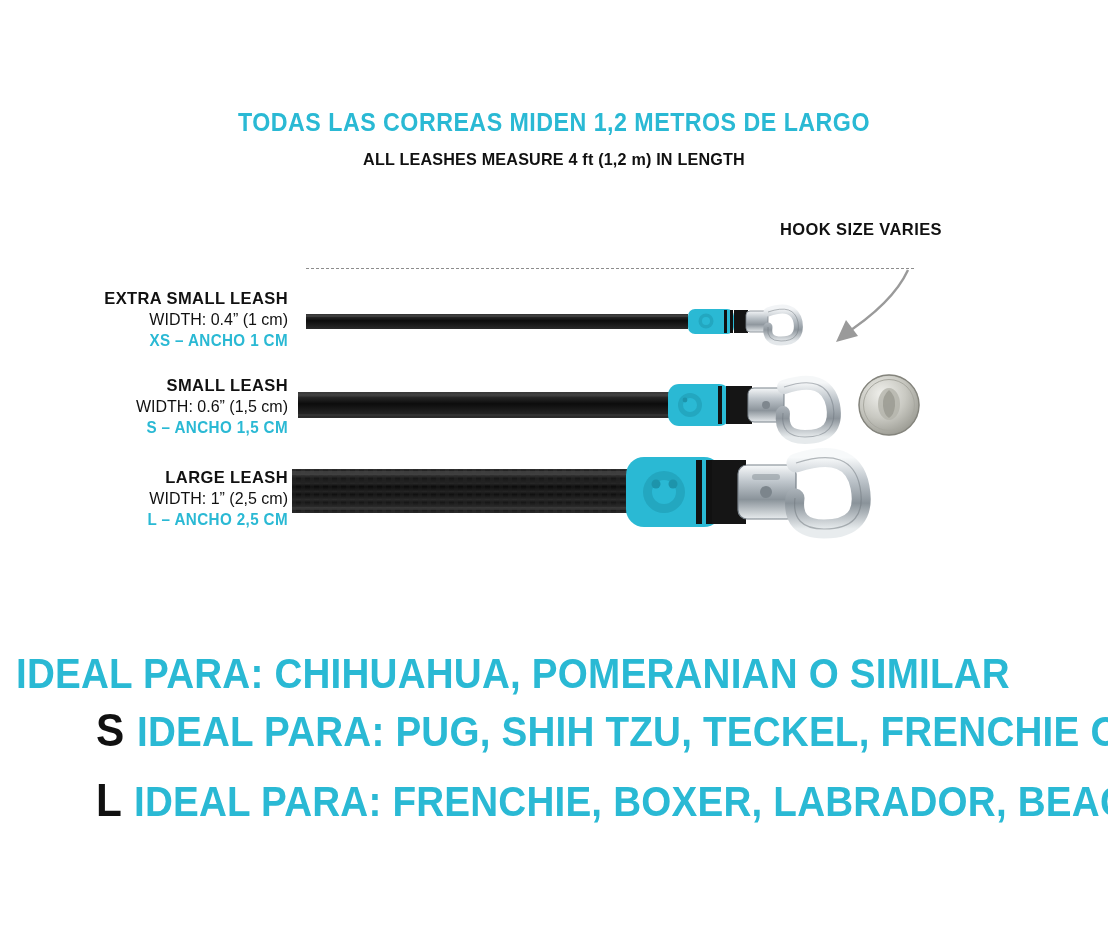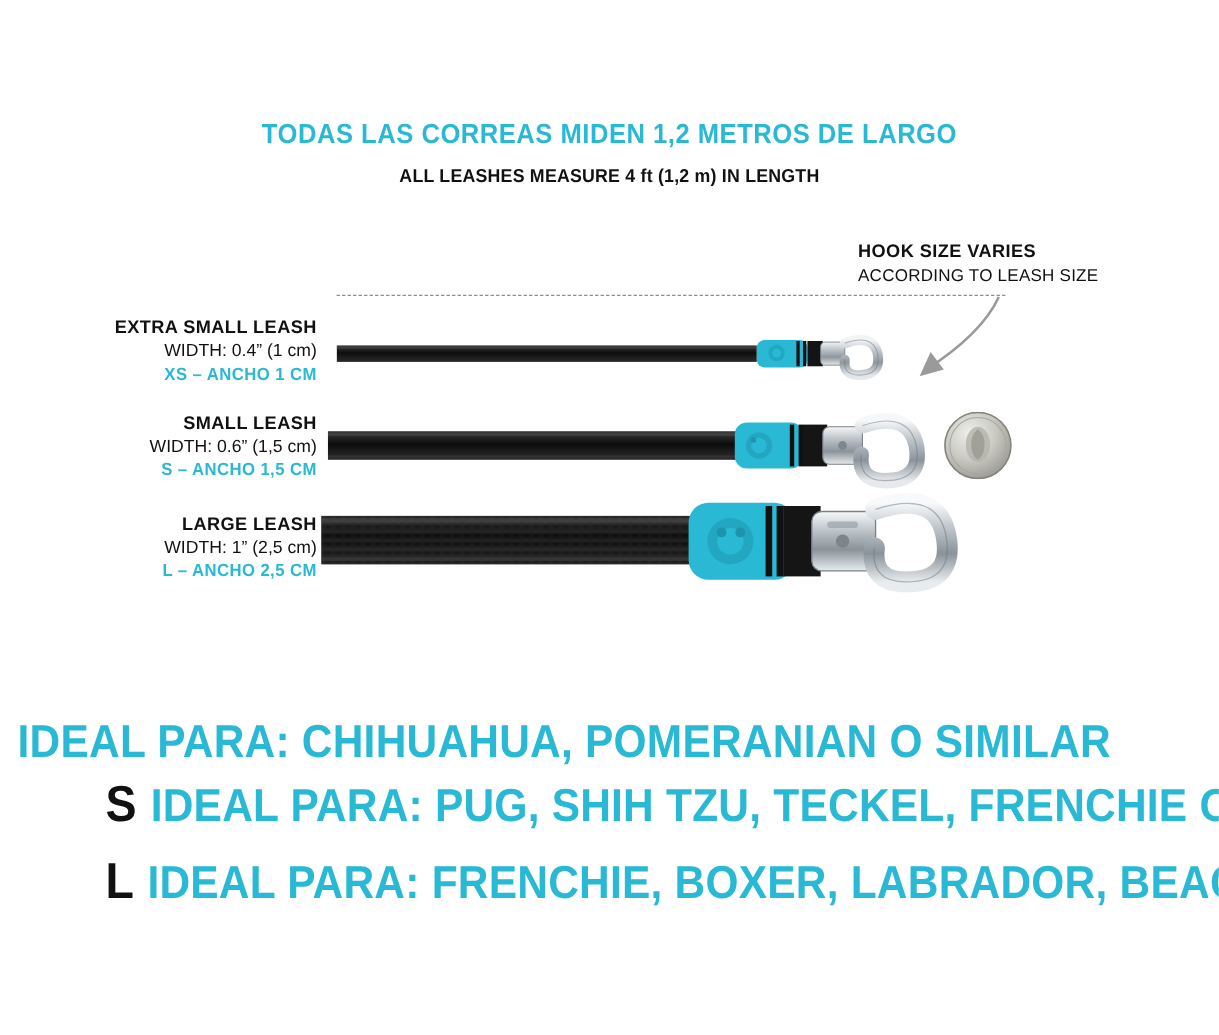--- a/index.html
+++ b/index.html
@@ -168,21 +168,20 @@
 </head>
 <body>
 
 <div class="stage">
 
   <div class="title-es">TODAS LAS CORREAS MIDEN 1,2 METROS DE LARGO</div>
   <div class="title-en">ALL LEASHES MEASURE 4 ft (1,2 m) IN LENGTH</div>
 
   <div class="hook-note">
     <div class="l1">HOOK SIZE VARIES</div>
-    <div class="l2">ACCORDING TO LEASH SIZE</div>
   </div>
 
   <svg class="hook-arrow" viewBox="0 0 120 90">
     <path d="M108 8 C 96 34, 70 56, 42 74" stroke="#9a9a9a" stroke-width="2.4" fill="none"></path>
     <path d="M46 58 L 36 80 L 58 74 Z" fill="#9a9a9a"></path>
   </svg>
 
   <div class="dash-line"></div>
 
   <div class="row-label" id="label-xs">

